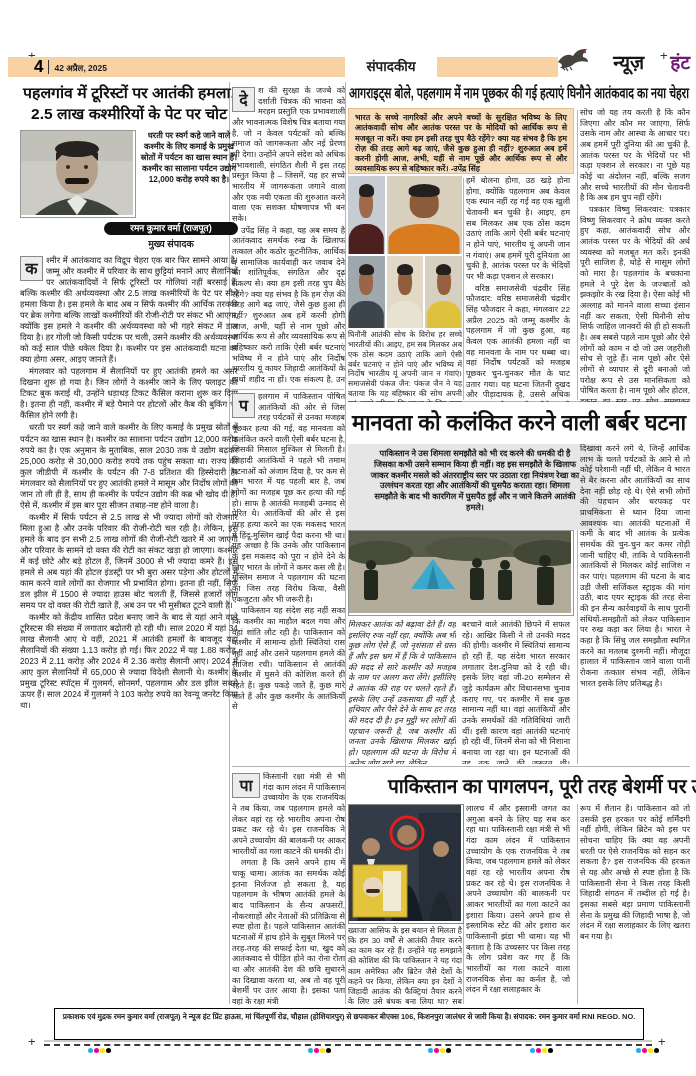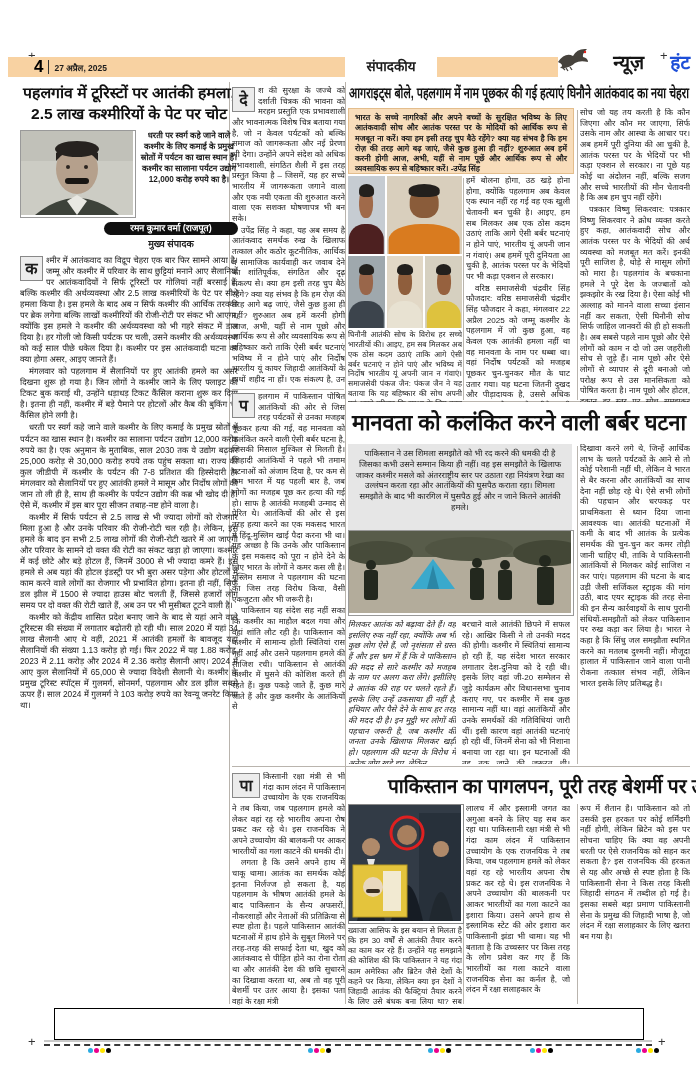--- a/index.html
+++ b/index.html
@@ -10,21 +10,21 @@
   .strip{position:absolute;top:57px;height:20px;background:#f8d2a2;}
   .strip-left{left:8px;width:337px;display:flex;align-items:center;}
   .strip-right{left:437px;width:121px;}
   .pageno{font-size:17px;font-weight:bold;color:#000;margin-left:26px;line-height:20px;}
   .pgdiv{width:1px;height:14px;background:#333;margin:0 5px;}
   .hdate{font-size:8.5px;font-weight:bold;}
   .section-title{position:absolute;left:345px;top:56px;width:92px;height:22px;background:#fff;
     font-size:13.5px;font-weight:bold;text-align:center;line-height:22px;}
   .logo{position:absolute;left:556px;top:47px;width:134px;height:30px;display:flex;align-items:center;justify-content:space-between;gap:2px;}
   .logo-black{font-size:19px;font-weight:bold;color:#141414;}
-  .logo-red{font-size:19px;font-weight:bold;color:#1d4ed8;margin-left:3px;}
+  .logo-red{font-size:19px;font-weight:bold;color:#701a75;margin-left:3px;}
   
   .vrule{position:absolute;width:0;border-left:1px solid #b9b4ad;}
   .hrule{position:absolute;height:0;border-top:1px solid #b9b4ad;}
   
   .left-col{position:absolute;left:20px;top:82px;width:218px;height:922px;overflow:hidden;}
   .lh-svg{display:block;margin:0 auto;}
   .photo-row{display:flex;gap:4px;margin-top:4px;}
   .ed-photo{width:114px;height:86px;flex:none;border:1px solid #999;}
   .ed-photo svg{display:block;}
   .photo-cap{font-size:8.2px;font-weight:bold;line-height:1.35;text-align:center;}
@@ -59,21 +59,21 @@
     font-size:7.6px;line-height:1.3;text-align:justify;}
   .ed-mid{position:absolute;left:118px;top:96px;width:104px;height:226px;overflow:hidden;
     font-size:8.1px;line-height:1.32;text-align:justify;}
   .ed-right{position:absolute;left:232px;top:28px;width:110px;height:294px;overflow:hidden;
     font-size:8.1px;line-height:1.32;text-align:justify;}
   .ed-mid p,.ed-right p,.ed-cap p{margin:0;}
   .ed-mid p+p,.ed-right p+p{text-indent:9px;margin-top:1px;}
   
   .man{position:absolute;left:348px;top:404px;width:342px;height:360px;overflow:hidden;}
   .graybox{position:absolute;left:0;top:40px;width:212px;height:76px;background:#e6e6e6;
-    padding:5px 6px;font-size:8.2px;font-weight:normal;line-height:1.32;text-align:center;overflow:hidden;}
+    padding:5px 21px;font-size:8.2px;font-weight:bold;line-height:1.32;text-align:center;overflow:hidden;}
   .soldiers{position:absolute;left:0;top:126px;width:224px;height:84px;border:1px solid #999;}
   .man-c1{position:absolute;left:0;top:216px;width:108px;height:144px;overflow:hidden;font-size:8.1px;line-height:1.32;text-align:justify;font-style:italic;}
   .man-c2{position:absolute;left:114px;top:216px;width:108px;height:144px;overflow:hidden;font-size:8.1px;line-height:1.32;text-align:justify;}
   .man-right{position:absolute;left:232px;top:40px;width:110px;height:320px;overflow:hidden;font-size:8.1px;line-height:1.32;text-align:justify;}
   
   .pak{position:absolute;left:348px;top:770px;width:342px;height:234px;overflow:hidden;padding-left:38px;}
   .pak-photo{position:absolute;left:0;top:34px;width:114px;height:118px;border:1px solid #888;}
   .pak-cap{position:absolute;left:0;top:156px;width:114px;height:78px;overflow:hidden;font-size:7.8px;line-height:1.3;text-align:justify;}
   .pak-mid{position:absolute;left:118px;top:34px;width:104px;height:200px;overflow:hidden;font-size:8.1px;line-height:1.32;text-align:justify;}
   .pak-right{position:absolute;left:232px;top:34px;width:110px;height:200px;overflow:hidden;font-size:8.1px;line-height:1.32;text-align:justify;}
@@ -93,21 +93,21 @@
 <div class="page">
 
   <div class="crop" style="left:28px;top:48px;">+</div>
   <div class="crop" style="left:660px;top:48px;">+</div>
   <div class="crop" style="left:28px;top:1034px;">+</div>
   <div class="crop" style="left:658px;top:1034px;">+</div>
 
   <div class="strip strip-left">
     <span class="pageno">4</span>
     <span class="pgdiv"></span>
-    <span class="hdate">27 अप्रैल, 2025</span>
+    <span class="hdate">42 अप्रैल, 2025</span>
   </div>
   <div class="section-title">संपादकीय</div>
   <div class="strip strip-right"></div>
   <div class="logo">
     <span>
       <svg width="34" height="26" viewBox="0 0 34 26">
         <path d="M2 15 Q9 5 17 9 Q21 1 31 2 Q26 7 27 10 Q32 11 32 15 Q24 13 19 16 Q13 22 4 21 Q9 18 2 15 Z" fill="#46423c"></path>
         <path d="M6 20 l3 3 M10 21 l2 3 M14 20 l2 3" stroke="#46423c" stroke-width="1.3" fill="none"></path>
         <circle cx="29" cy="5" r="1.2" fill="#e3201a"></circle>
       </svg>
@@ -272,20 +272,21 @@
         <rect x="34" y="66" width="18" height="40" fill="#f2ead2"></rect>
         <circle cx="58" cy="28" r="16" fill="none" stroke="#e02020" stroke-width="3"></circle>
       </svg>
     </div>
     <div class="pak-cap">ख्वाजा आसिफ के इस बयान से मिलता है कि हम 30 वर्षों से आतंकी तैयार करने का काम कर रहे हैं। उन्होंने यह समझाने की कोशिश की कि पाकिस्तान ने यह गंदा काम अमेरिका और ब्रिटेन जैसे देशों के कहने पर किया, लेकिन क्या इन देशों ने जिहादी आतंक की फैक्ट्रियां तैयार करने के लिए उसे बंधक बना लिया था? सब जानते हैं कि वह डालरों के</div>
     <div class="pak-mid">लालच में और इस्लामी जगत का अगुआ बनने के लिए यह सब कर रहा था। पाकिस्तानी रक्षा मंत्री से भी गंदा काम लंदन में पाकिस्तान उच्चायोग के एक राजनयिक ने तब किया, जब पहलगाम हमले को लेकर वहां रह रहे भारतीय अपना रोष प्रकट कर रहे थे। इस राजनयिक ने अपने उच्चायोग की बालकनी पर आकर भारतीयों का गला काटने का इशारा किया। उसने अपने हाथ से इस्लामिक स्टेट की ओर इशारा कर पाकिस्तानी झंडा भी थामा। यह भी बताता है कि उच्चस्तर पर किस तरह के लोग प्रवेश कर गए हैं कि भारतीयों का गला काटने वाला राजनयिक सेना का कर्नल है, जो लंदन में रक्षा सलाहकार के</div>
     <div class="pak-right">रूप में शैतान है। पाकिस्तान को तो उसकी इस हरकत पर कोई शर्मिंदगी नहीं होगी, लेकिन ब्रिटेन को इस पर सोचना चाहिए कि क्या वह अपनी धरती पर ऐसे राजनयिक को सहन कर सकता है? इस राजनयिक की हरकत से यह और अच्छे से स्पष्ट होता है कि पाकिस्तानी सेना ने किस तरह किसी जिहादी संगठन में तब्दील हो गई है। इसका सबसे बड़ा प्रमाण पाकिस्तानी सेना के प्रमुख की जिहादी भाषा है, जो लंदन में रक्षा सलाहकार के लिए खतरा बन गया है।</div>
   </div>
 
   <div class="imprint">
+    <div>प्रकाशक एवं मुद्रक रमन कुमार वर्मा (राजपूत) ने न्यूज हंट प्रिंट हाऊस, मां चिंतपूर्णी रोड, चौहाल (होशियारपुर) से छपवाकर बीएक्स 106, किशनपुरा जालंधर से जारी किया है। संपादक: रमन कुमार वर्मा RNI REGD. NO.</div>
   </div>
   <div class="regbar"></div>
   <div class="regline"></div>
   <div class="dots" style="left:88px;">
       <i class="d-c"></i>
       <i class="d-m"></i>
       <i class="d-y"></i>
       <i class="d-k"></i>
     </div>
   <div class="dots" style="left:308px;">

